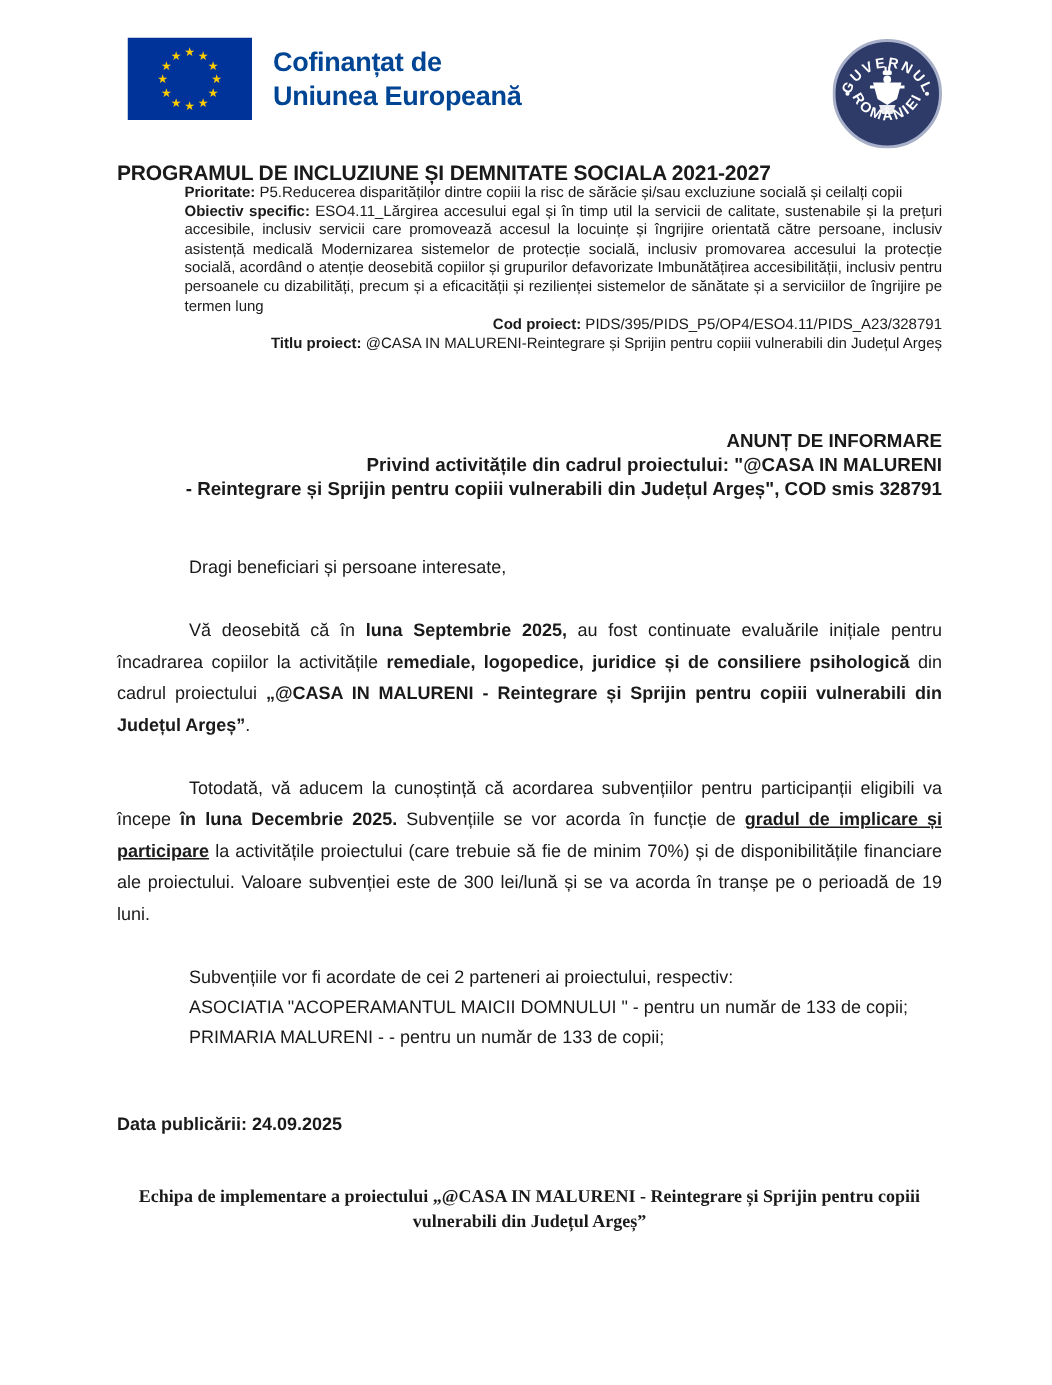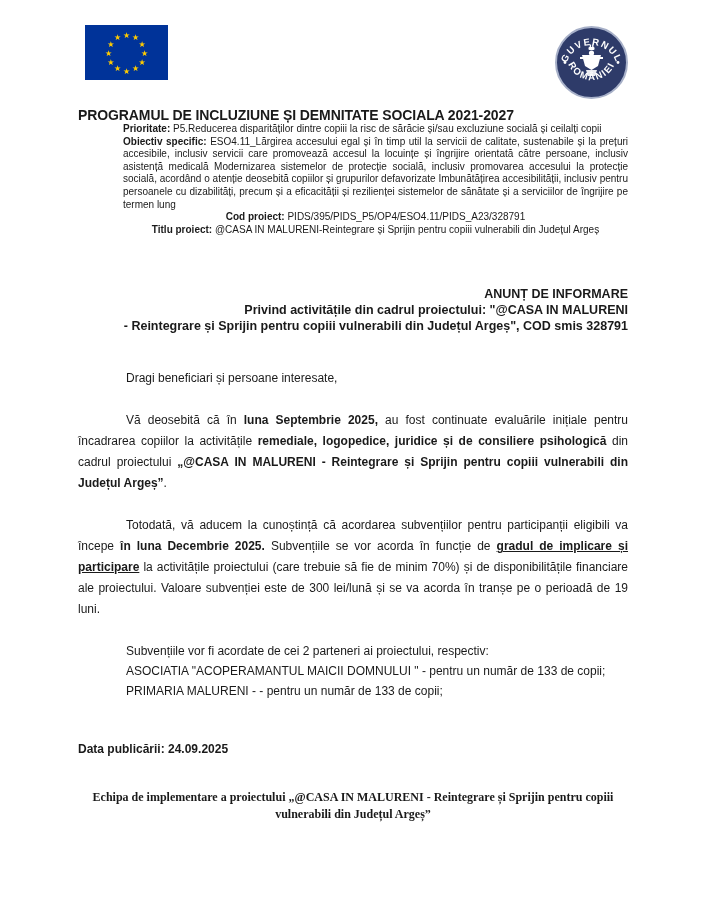--- a/index.html
+++ b/index.html
@@ -19,21 +19,21 @@
   .eu-flag{width:83px;height:55px;display:block;}
   .eu-text{
     font-weight:bold;font-size:18px;line-height:1.25;
     color:var(--eu-text,#004494);letter-spacing:-0.2px;
   }
   .gov-seal{width:73px;height:73px;display:block;margin-top:1px;}
   
   .program{margin-top:9px;}
   .program-title{font-size:14px;font-weight:bold;line-height:15px;letter-spacing:-0.1px;}
   .program p{margin:0;font-size:10px;line-height:12.6px;text-align:justify;padding-left:45px;}
-  .program p.no-just{text-align:center;}
+  .program p.no-just{text-align:right;}
   .program b{font-weight:bold;}
   
   .announce{margin-top:50px;text-align:right;font-weight:bold;font-size:12.5px;line-height:16px;}
   
   .body-text{font-size:12px;line-height:21px;}
   .greeting{margin:34px 0 0 0;text-indent:48px;}
   .para{margin:21px 0 0 0;text-align:justify;text-indent:48px;}
   .para b{font-weight:bold;}
   .para u{text-decoration:underline;}
   .partners{margin:21px 0 2px 0;padding-left:48px;line-height:20px;}
@@ -57,20 +57,24 @@
           <text x="57.1" y="39.5">★</text>
           <text x="50.5" y="46.1">★</text>
           <text x="41.5" y="48.5">★</text>
           <text x="32.5" y="46.1">★</text>
           <text x="25.9" y="39.5">★</text>
           <text x="23.5" y="30.5">★</text>
           <text x="25.9" y="21.5">★</text>
           <text x="32.5" y="14.9">★</text>
         </g>
       </svg>
+      <div class="eu-text">
+        <div>Cofinanțat de</div>
+        <div>Uniunea Europeană</div>
+      </div>
     </div>
 
     <svg class="gov-seal" viewBox="0 0 73 73" xmlns="http://www.w3.org/2000/svg">
       <circle cx="36.5" cy="36.5" r="35.5" fill="#2e3b69" stroke="#a7b0c8" stroke-width="2"></circle>
       <defs>
         <path id="arcTop" d="M 11,40 A 26,26 0 0 1 62,40"></path>
         <path id="arcBot" d="M 12,34 A 25,25 0 0 0 61,34"></path>
       </defs>
       <text font-family="Liberation Sans" font-size="9.5" font-weight="bold" fill="#ffffff" letter-spacing="1.5">
         <textPath href="#arcTop" startOffset="50%" text-anchor="middle">GUVERNUL</textPath>

